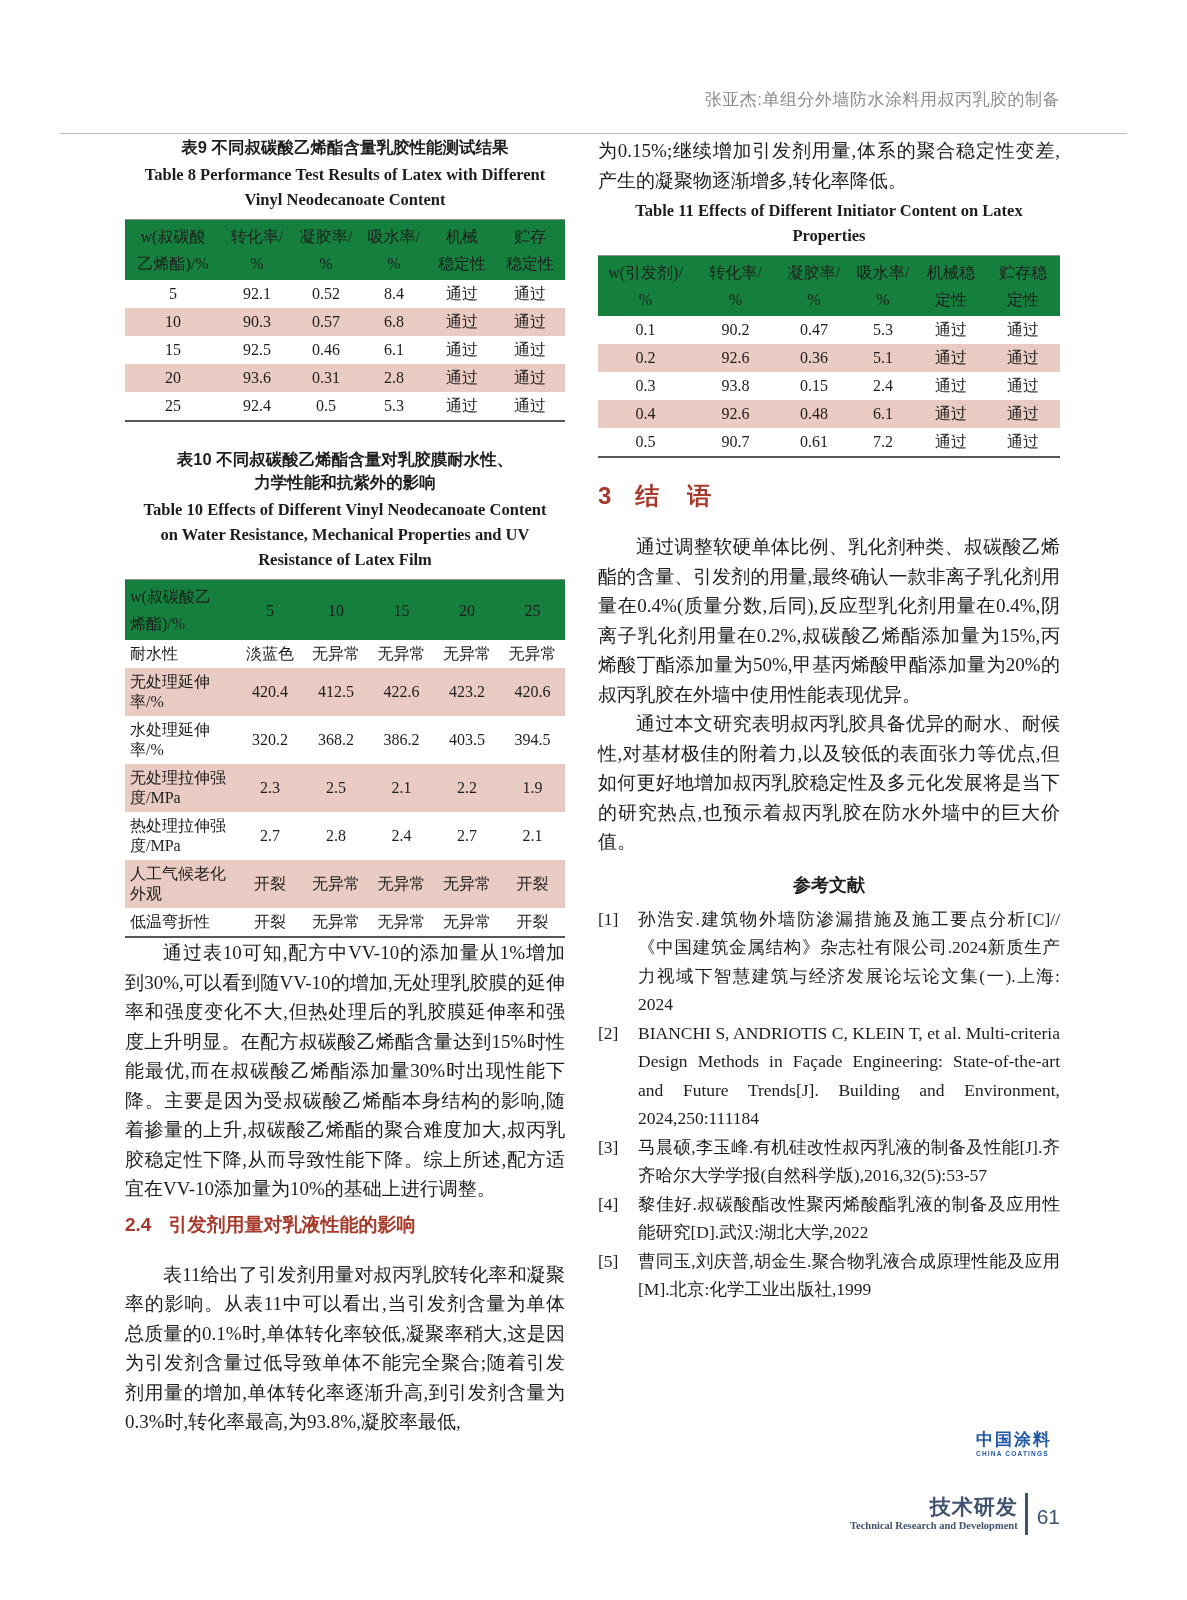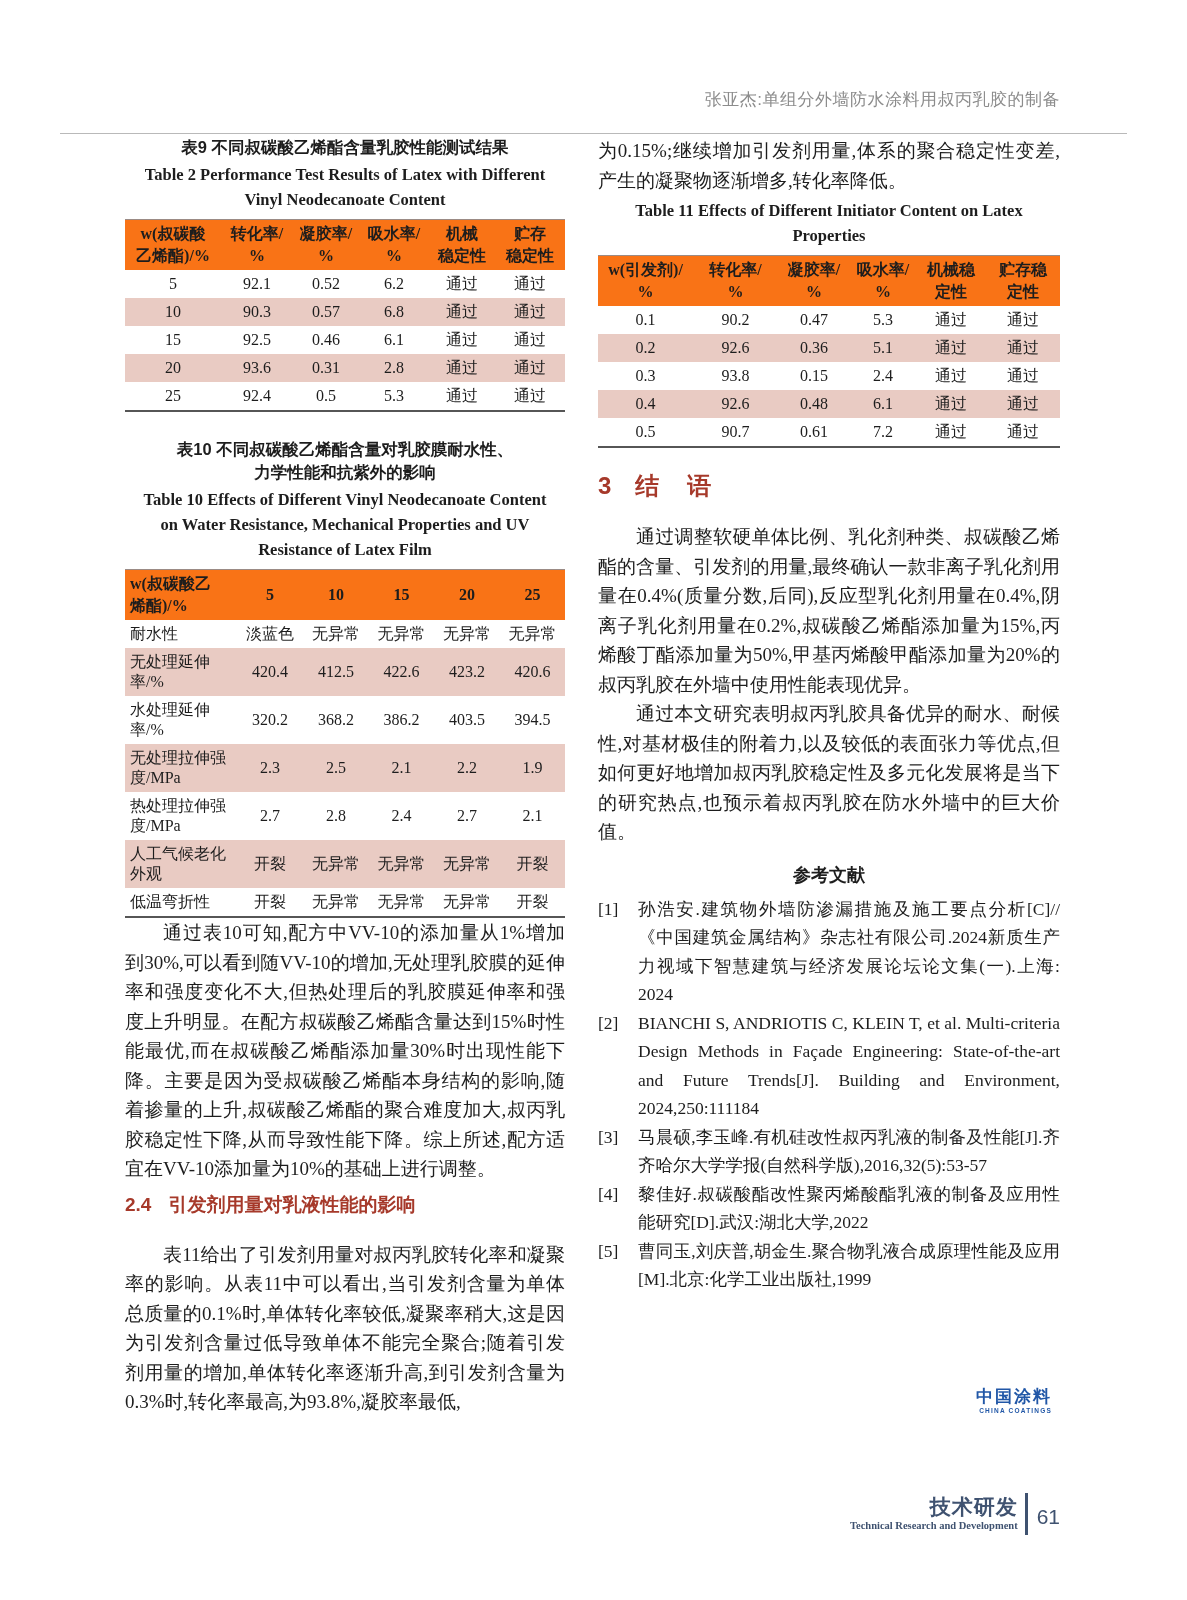--- a/index.html
+++ b/index.html
@@ -14,21 +14,21 @@
   .col-left{left:125px;width:440px;}
   .col-right{left:598px;width:462px;}
   
   .cap-zh{font-family:"Liberation Sans", sans-serif;font-weight:bold;font-size:16.5px;
           text-align:center;line-height:23px;white-space:pre-line;}
   .cap-en{font-family:"Liberation Serif", serif;font-weight:bold;font-size:16.5px;
           text-align:center;line-height:25px;white-space:pre-line;margin:3px 0 7px 0;}
   
   table.tbl{border-collapse:collapse;width:100%;table-layout:fixed;
             border-top:1px solid #9b8b85;border-bottom:2px solid #565656;}
-  table.tbl th{background:#f97316;font-weight:700;font-size:16px;line-height:22px;
+  table.tbl th{background:#15803d;font-weight:400;font-size:16px;line-height:27px;
                white-space:pre-line;text-align:center;vertical-align:middle;padding:3px 0;}
   table.tbl td{font-size:16px;line-height:20px;text-align:center;vertical-align:middle;padding:4px 2px;}
   table.tbl tr.pink{background:#e9cbc3;}
   table.tbl10 th:first-child,table.tbl10 td:first-child{text-align:left;padding-left:5px;}
   .tbl-gap{margin-top:26px;}
   
   .body-para{margin:0;font-size:19px;line-height:29.5px;text-align:justify;}
   .indent{text-indent:2em;}
   .mt48{}
   
@@ -38,21 +38,21 @@
                font-weight:bold;font-size:24px;color:#a6392a;line-height:32px;letter-spacing:2px;}
   .after-heading{margin-top:20px;}
   
   .refs-title{margin-top:16px;text-align:center;font-family:"Liberation Sans", sans-serif;
               font-weight:bold;font-size:18px;line-height:24px;}
   .refs{margin-top:8px;}
   .ref{display:flex;font-size:17.5px;line-height:28.5px;}
   .ref-num{width:40px;flex:0 0 40px;}
   .ref-text{flex:1;text-align:justify;}
   
-  .logo{position:absolute;top:1387px;right:135px;text-align:right;color:#2157a7;}
+  .logo{position:absolute;top:1430px;right:135px;text-align:left;color:#2157a7;}
   .logo-zh{font-family:"Liberation Sans", sans-serif;font-weight:bold;font-size:17px;
            letter-spacing:2px;line-height:19px;}
   .logo-en{font-family:"Liberation Sans", sans-serif;font-weight:bold;font-size:6.5px;
            letter-spacing:1.2px;line-height:9px;}
   
   .footer{position:absolute;top:1490px;right:127px;display:flex;align-items:center;color:#3f5270;}
   .f-left{display:flex;flex-direction:column;align-items:flex-end;}
   .f-zh{font-family:"Liberation Sans", sans-serif;font-weight:bold;font-size:21px;line-height:24px;letter-spacing:1px;}
   .f-en{font-family:"Liberation Serif", serif;font-weight:bold;font-size:10.5px;line-height:14px;}
   .f-bar{width:3px;height:42px;background:#3f5270;margin:0 9px 0 7px;}
@@ -62,21 +62,21 @@
 <body>
 
 <div class="page">
 
   <div class="pg-header">张亚杰:单组分外墙防水涂料用叔丙乳胶的制备</div>
   <div class="pg-rule"></div>
 
   <div class="col col-left">
 
     <div class="cap-zh">表9  不同叔碳酸乙烯酯含量乳胶性能测试结果</div>
-    <div class="cap-en">Table 2   Performance Test Results of Latex with Different
+    <div class="cap-en">Table 8   Performance Test Results of Latex with Different
 Vinyl Neodecanoate Content</div>
     <table class="tbl tbl9">
       <colgroup>
         <col style="width:96px">
           <col style="width:72px">
           <col style="width:66px">
         <col style="width:70px">
           <col style="width:66px">
           <col style="width:70px">
       </colgroup>
@@ -94,21 +94,21 @@
 稳定性</th>
           <th>贮存
 稳定性</th>
         </tr>
       </thead>
       <tbody>
           <tr>
             <td>5</td>
             <td>92.1</td>
             <td>0.52</td>
-            <td>6.2</td>
+            <td>8.4</td>
             <td>通过</td>
             <td>通过</td>
           </tr>
           <tr class="pink">
             <td>10</td>
             <td>90.3</td>
             <td>0.57</td>
             <td>6.8</td>
             <td>通过</td>
             <td>通过</td>

